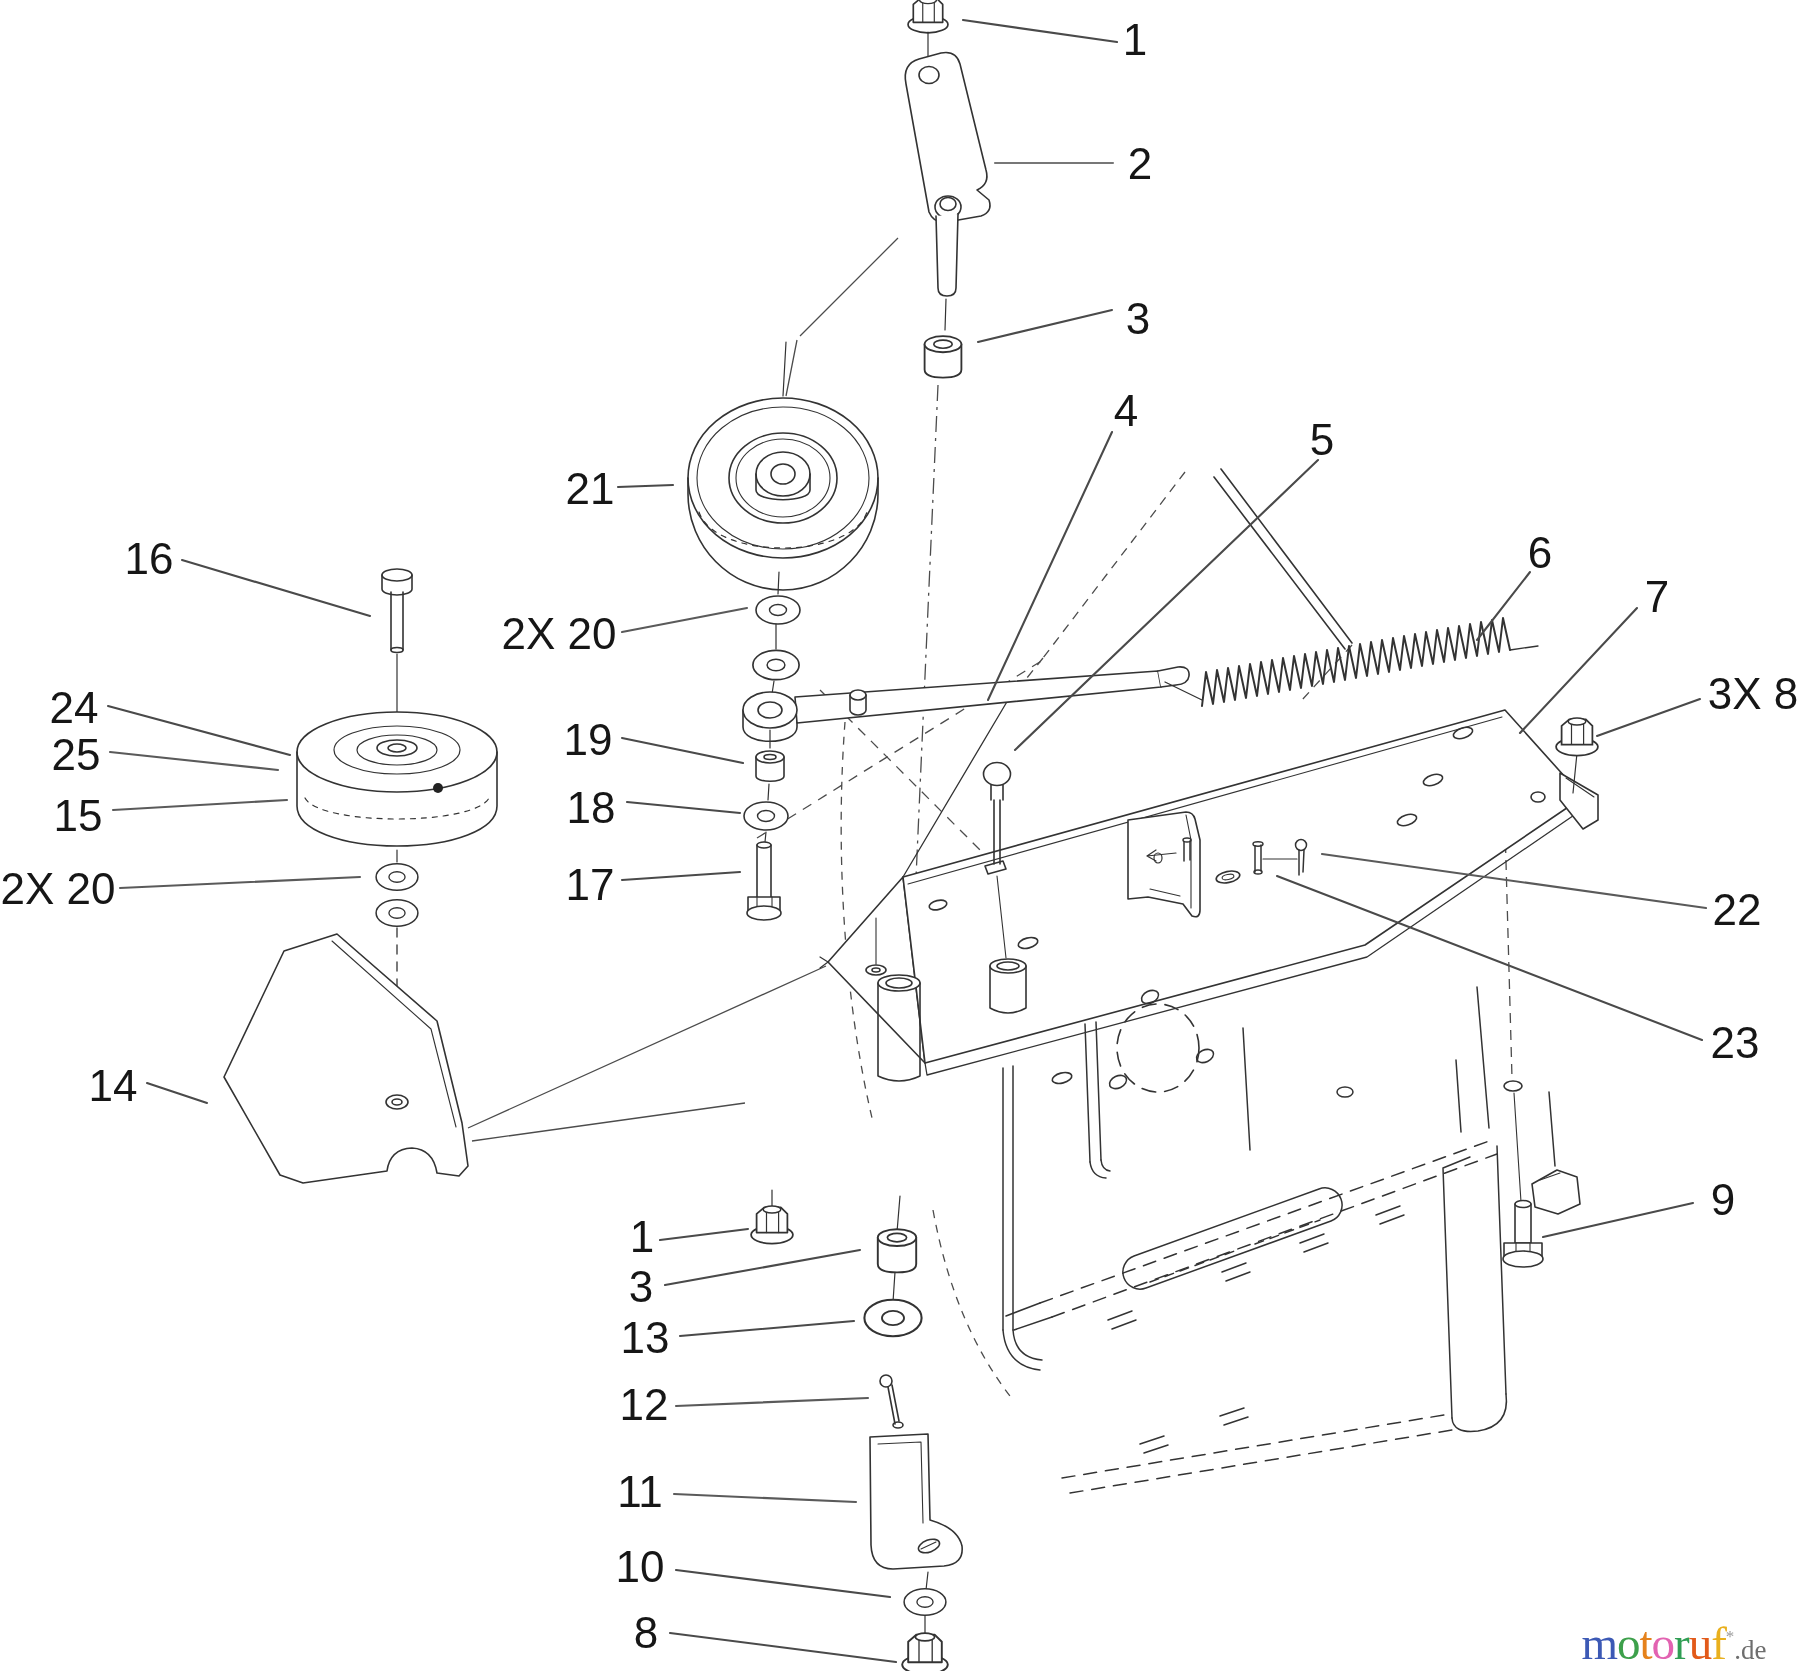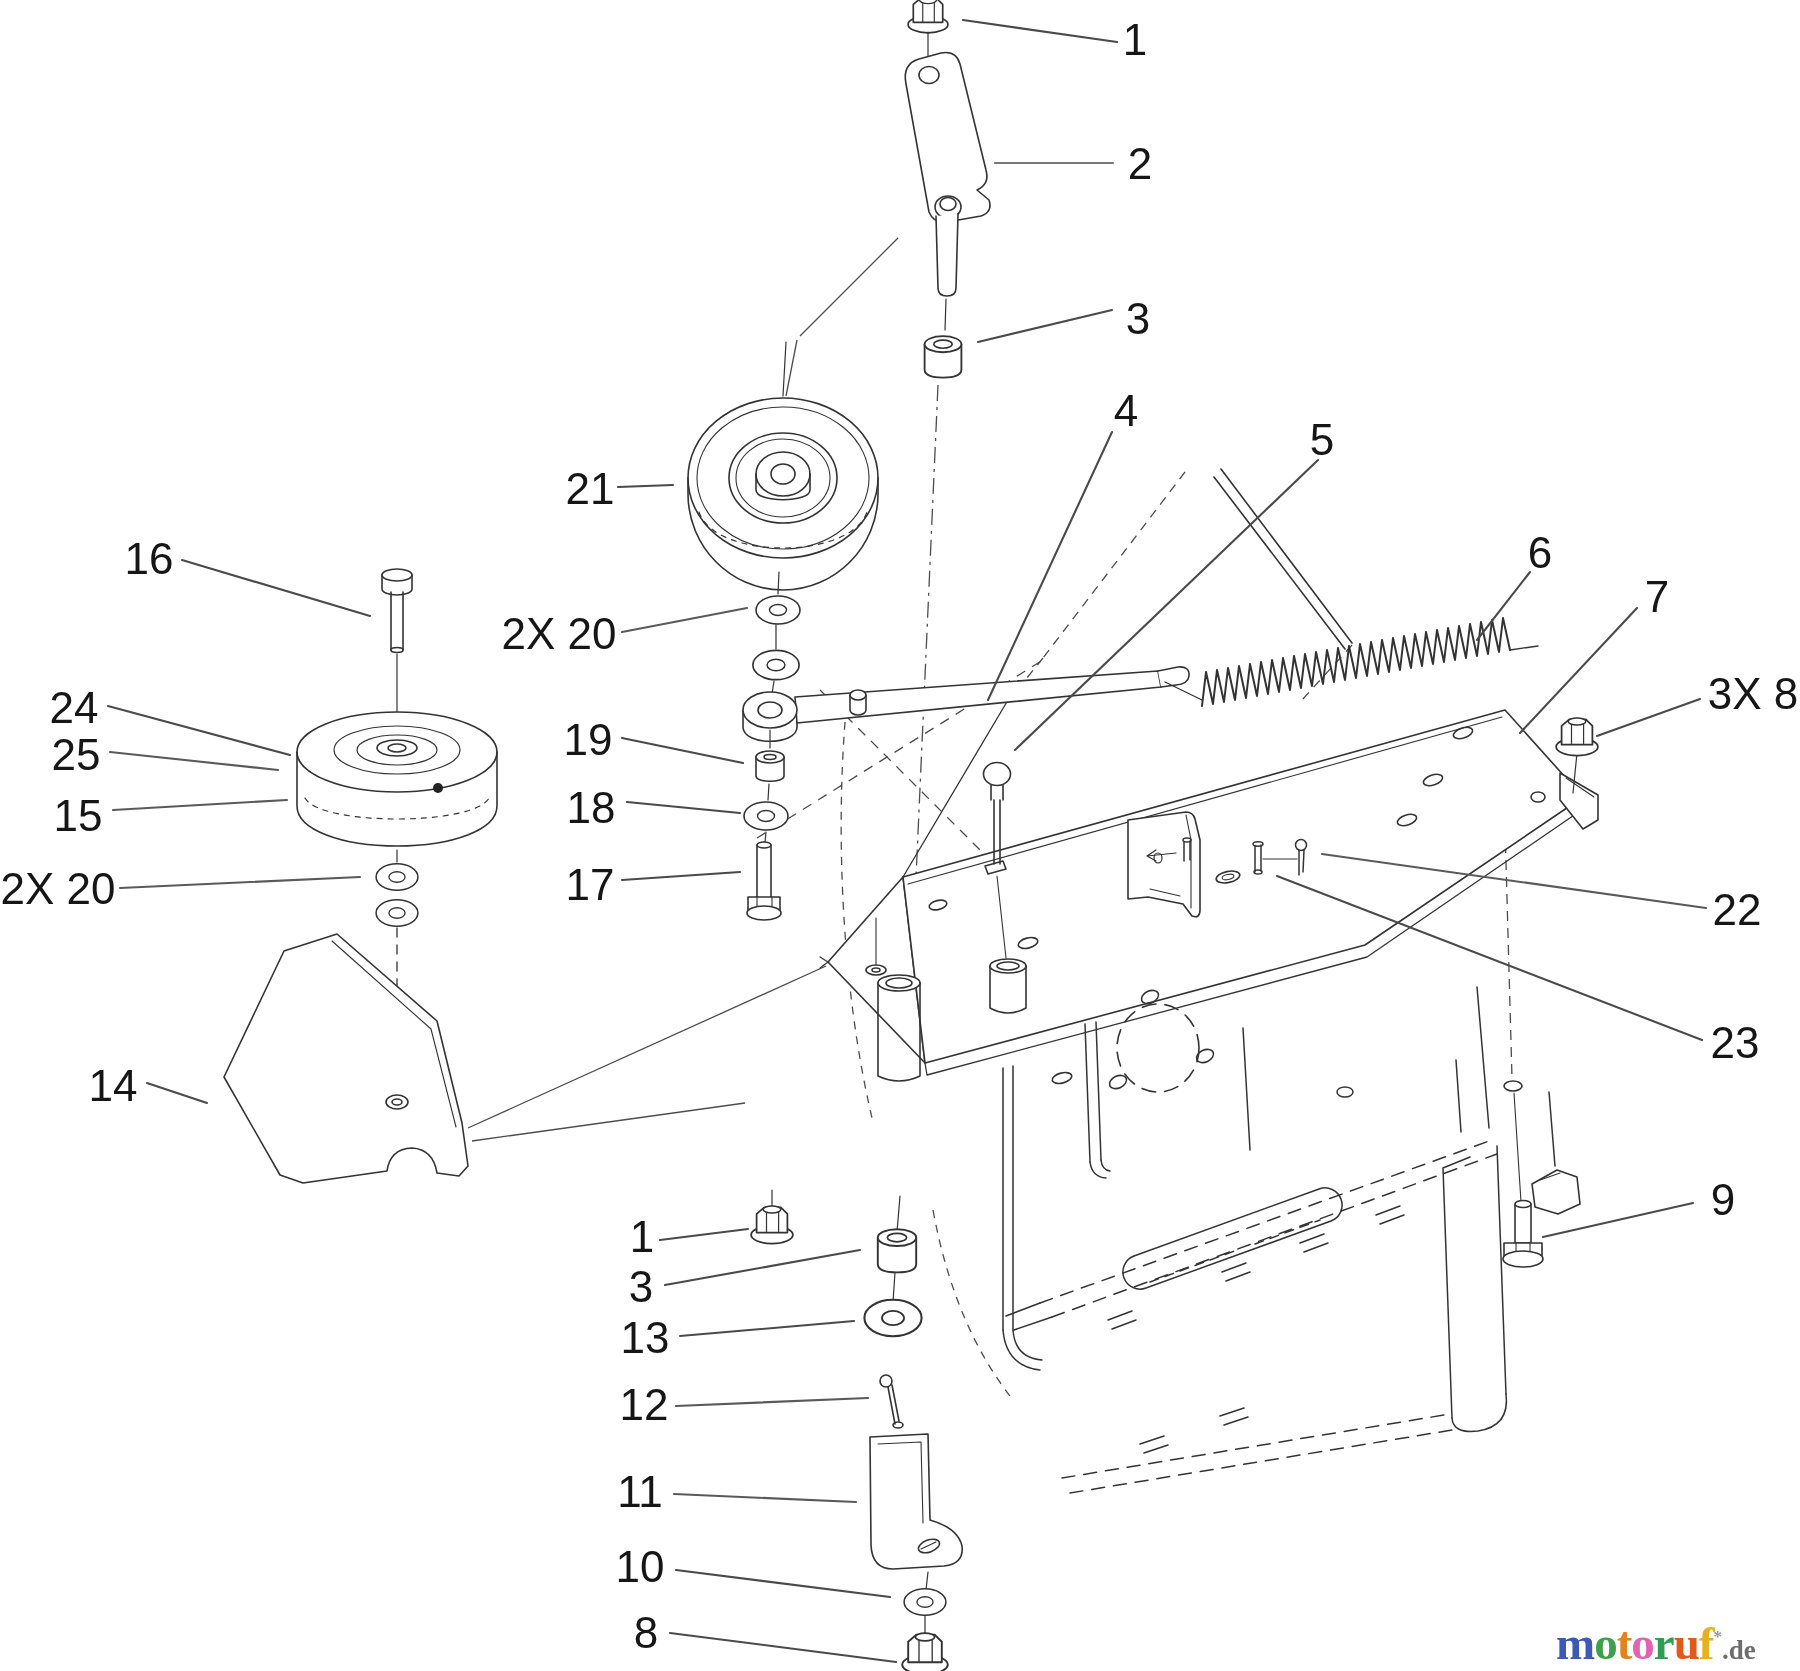--- a/index.html
+++ b/index.html
@@ -1,21 +1,21 @@
 <!DOCTYPE html>
 <html><head>
 <meta charset="utf-8">
 <style>
   html,body{margin:0;padding:0;background:#fff}
   .stage{position:relative;width:1800px;height:1671px;background:#fff;overflow:hidden;
          font-family:"Liberation Sans",sans-serif}
   .stage svg{position:absolute;left:0;top:0}
   .callout{font-family:"Liberation Sans",sans-serif;font-size:44px;fill:#161616}
-  .logo{position:absolute;top:1620px;left:1556px;width:236px;text-align:left;
-        font-family:"Liberation Serif",serif;font-weight:700;font-size:47px;
+  .logo{position:absolute;top:1620px;left:1556px;width:236px;text-align:center;
+        font-family:"Liberation Serif",serif;font-weight:400;font-size:47px;
         letter-spacing:-1px;line-height:1;white-space:nowrap}
   .logo .mark{font-size:17px;vertical-align:super;letter-spacing:0}
   .logo .tld{font-size:27px;letter-spacing:0}
 </style>
 </head>
 <body>
 
 <div class="stage">
 <svg width="1800" height="1671" viewBox="0 0 1800 1671" xmlns="http://www.w3.org/2000/svg">
   <defs>

